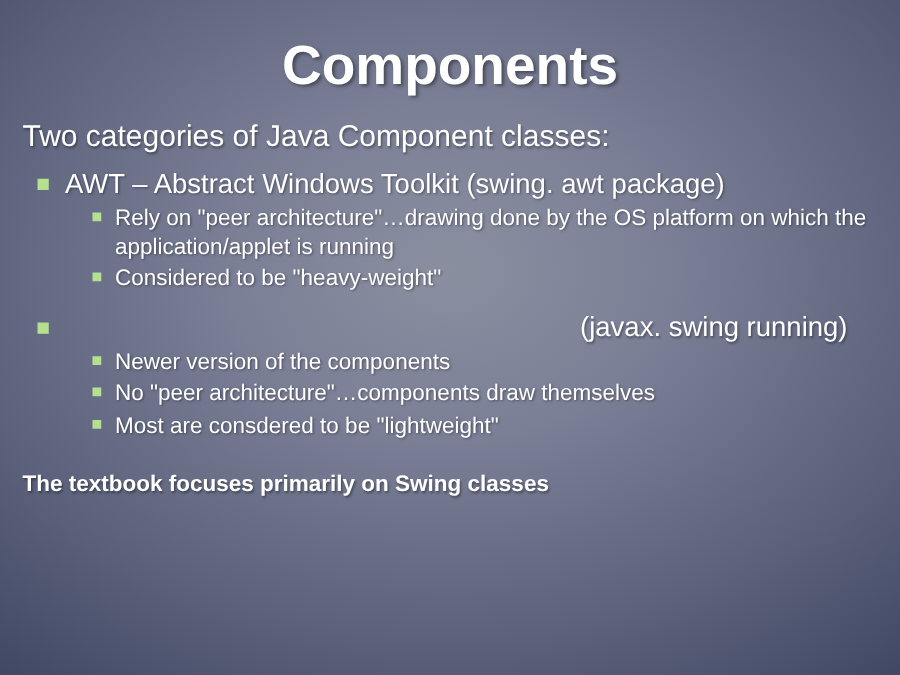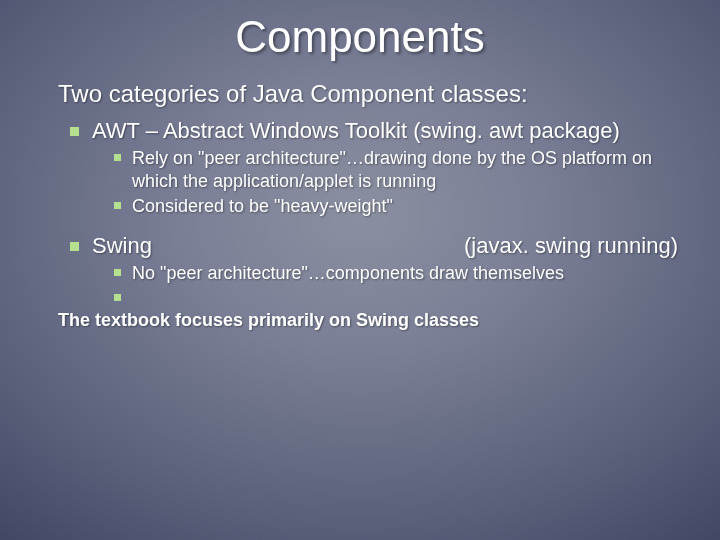--- a/index.html
+++ b/index.html
@@ -21,29 +21,28 @@
       #1a1f33 100%);
     color: #fff;
     font-family: Verdana, Geneva, sans-serif;
     position: relative;
     box-sizing: border-box;
     padding: 0;
   }
   .title {
     text-align: center;
     font-size: 44px;
-    font-weight: normal;
-    padding-top: 12px;
+    font-weight: bold;
+    padding-top: 28px;
     padding-bottom: 18px;
     color: #fff;
     text-shadow: 2px 2px 3px rgba(0,0,0,0.4);
   }
   .content {
     padding: 0 18px 0 18px;
-    margin-left: 40px;
   }
   .level0 {
     font-size: 24px;
     margin: 0 0 10px 0;
     text-shadow: 1px 1px 2px rgba(0,0,0,0.4);
   }
   .level1 {
     font-size: 22px;
     margin: 6px 0 2px 0;
     padding-left: 34px;
@@ -109,31 +108,32 @@
     <div class="level2">
       <span class="bullet"></span>
       <span>Considered to be "heavy-weight"</span>
     </div>
 
     <div class="spacer"></div>
 
     <div class="level1">
       <span class="bullet"></span>
       <span class="swing-row">
-        <span class="swing-label">Swing</span>
         <span class="swing-pkg">(javax. swing running)</span>
       </span>
     </div>
     <div class="level2">
       <span class="bullet"></span>
+      <span>Newer version of the components</span>
     </div>
     <div class="level2">
       <span class="bullet"></span>
       <span>No "peer architecture"…components draw themselves</span>
     </div>
     <div class="level2">
       <span class="bullet"></span>
+      <span>Most are consdered to be "lightweight"</span>
     </div>
 
     <div class="footnote">The textbook focuses primarily on Swing classes</div>
 
   </div>
 </div>
 
 </body></html>

